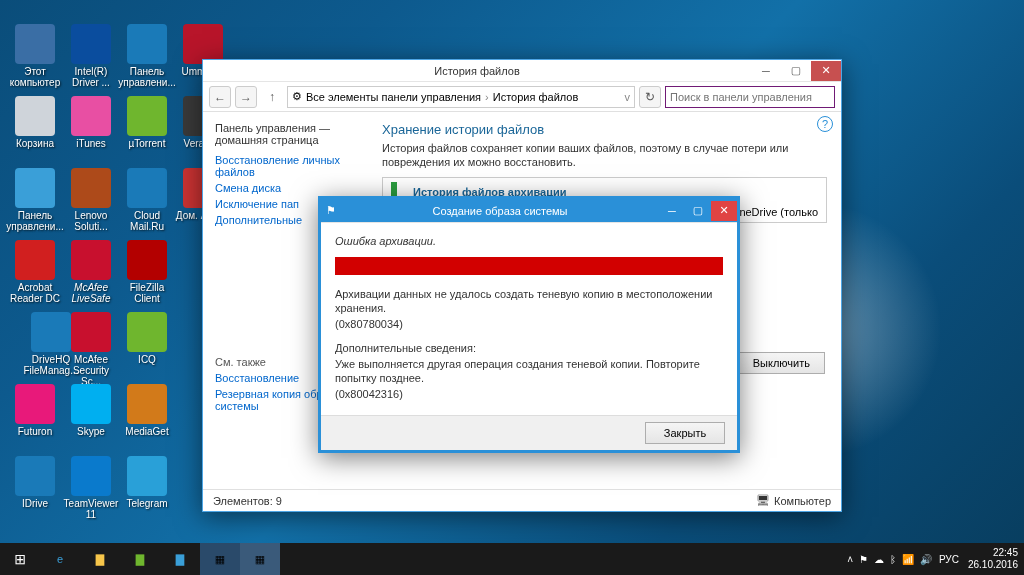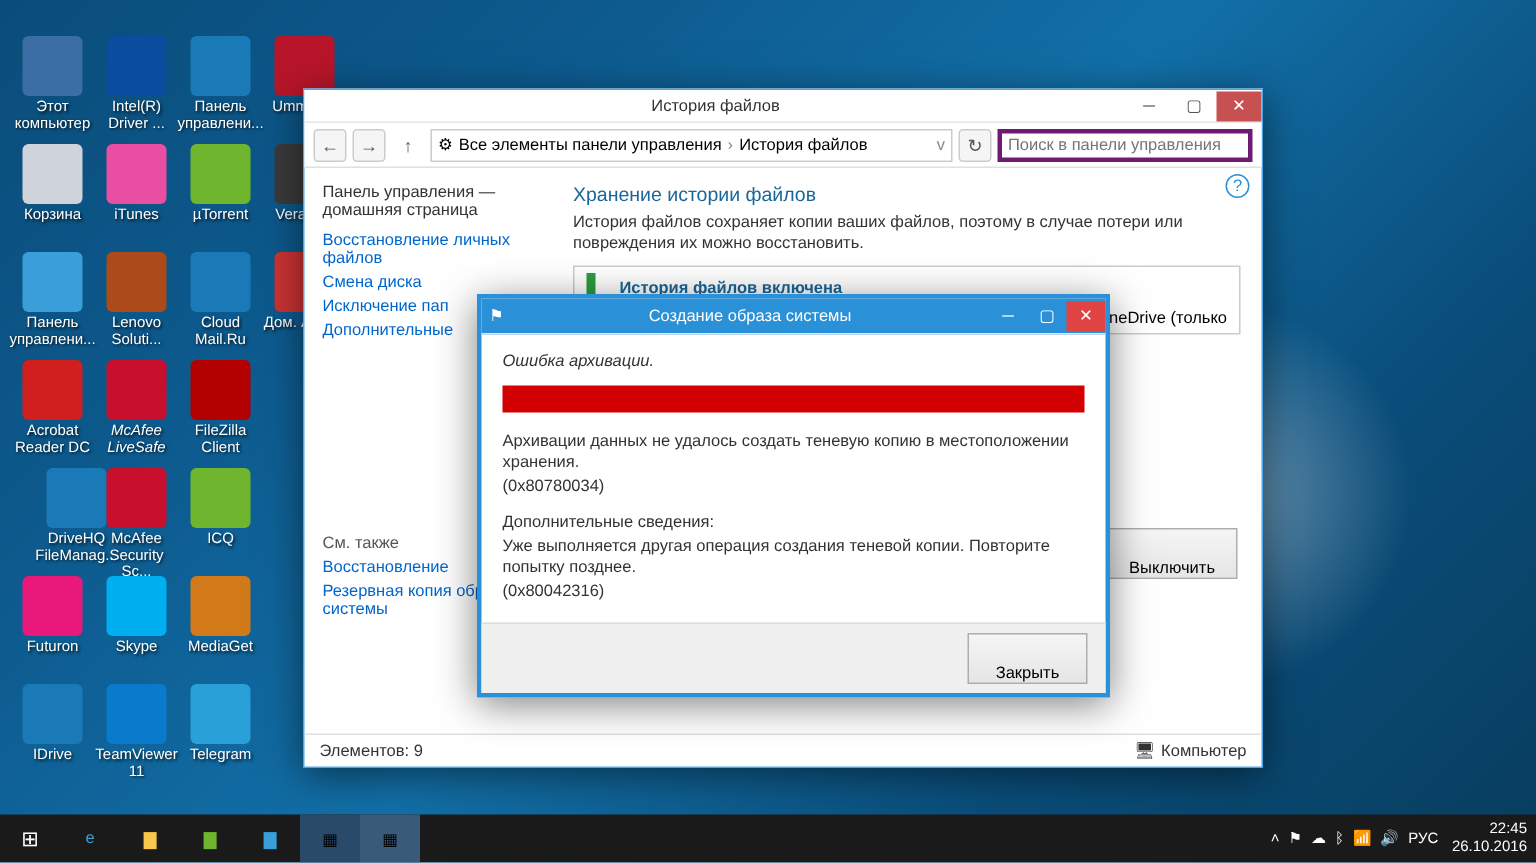--- a/index.html
+++ b/index.html
@@ -50,36 +50,36 @@
 .winbtn { width: 30px; height: 20px; display: flex; align-items: center; justify-content: center; font-size: 11px; cursor: pointer; color:#555; }
 .winbtn.close { background: #c75050; color: #fff; }
 .winbtn.close2 { background: #e04343; color: #fff; }
 .toolbar {
   height: 30px; display: flex; align-items: center; gap: 4px;
   padding: 0 6px; border-bottom: 1px solid #e0e0e0; background: #fff;
 }
 .navbtn { width: 22px; height: 22px; border:1px solid #ccc; border-radius:3px; display:flex; align-items:center; justify-content:center; cursor:pointer; font-size:12px; color:#555; background:#f5f5f5; }
 .addr { flex: 1; height: 22px; border: 1px solid #ccc; display: flex; align-items: center; padding: 0 4px; font-size: 11px; gap:4px; }
 .addr .sep { color: #888; }
-.search { width: 170px; height: 22px; border: 3px solid #701a75; padding: 0 4px; font-size: 11px; }
+.search { width: 170px; height: 22px; border: 1px solid #701a75; padding: 0 4px; font-size: 11px; }
 .body { flex: 1; display: flex; overflow: hidden; }
 .sidebar { width: 165px; padding: 10px 12px; font-size: 11px; }
 .sidebar .hdr { color: #333; margin-bottom: 8px; }
 .sidebar a { display: block; color: #0066cc; margin: 4px 0; cursor: pointer; }
 .sidebar .also { margin-top: 130px; color: #555; }
 .content { flex: 1; padding: 10px 14px; font-size: 11px; position: relative; }
 .content h2 { color: #1a6698; font-size: 13px; font-weight: normal; margin-bottom: 4px; }
 .content .desc { color: #333; margin-bottom: 8px; line-height: 14px; }
 .statusbox { border: 1px solid #ccc; padding: 4px 8px; background:#fff; }
 .statusbox .on { color: #1a6698; font-weight: 600; padding: 4px 0 4px 16px; border-left: 6px solid #2a9d3f; }
 .statusbox .right { text-align: right; margin-top: 4px; font-size:11px; }
 .btn {
   display:inline-block; min-width:80px; height:22px; border:1px solid #adadad;
   background: linear-gradient(#f5f5f5,#e5e5e5); font-size:11px; cursor:pointer;
-  text-align:center; line-height:20px; padding:16px 14px;
+  text-align:center; line-height:20px; padding:0 14px;
 }
 .statusbar { height: 22px; border-top: 1px solid #e0e0e0; display:flex; align-items:center; padding:0 10px; font-size:11px; color:#333; }
 .statusbar .right { margin-left:auto; display:flex; align-items:center; gap:4px; }
 
 
 #dlg { left: 318px; top: 176px; width: 422px; border: 3px solid #2a90d8; background:#fff; }
 #dlg .titlebar { background: #2a90d8; color: #fff; height: 24px; }
 #dlg .titlebar .ttl { color:#fff; }
 #dlg .winbtn { color:#fff; width:26px; }
 .dlgbody { padding: 12px 14px; font-size: 11px; color:#333; }
@@ -227,21 +227,21 @@
         <a>Дополнительные</a>
         <div class="also">См. также</div>
         <a>Восстановление</a>
         <a>Резервная копия образа системы</a>
       </div>
       <div class="content">
         <div class="help">?</div>
         <h2>Хранение истории файлов</h2>
         <div class="desc">История файлов сохраняет копии ваших файлов, поэтому в случае потери или повреждения их можно восстановить.</div>
         <div class="statusbox">
-          <div class="on">История файлов включена</div>
+          <div class="on">История файлов архивации</div>
           <div class="right">и OneDrive (только</div>
         </div>
         <button class="btn offbtn">Выключить</button>
       </div>
     </div>
     <div class="statusbar">
       <span>Элементов: 9</span>
       <span class="right">
         <span>🖥</span>
         <span>Компьютер</span>

